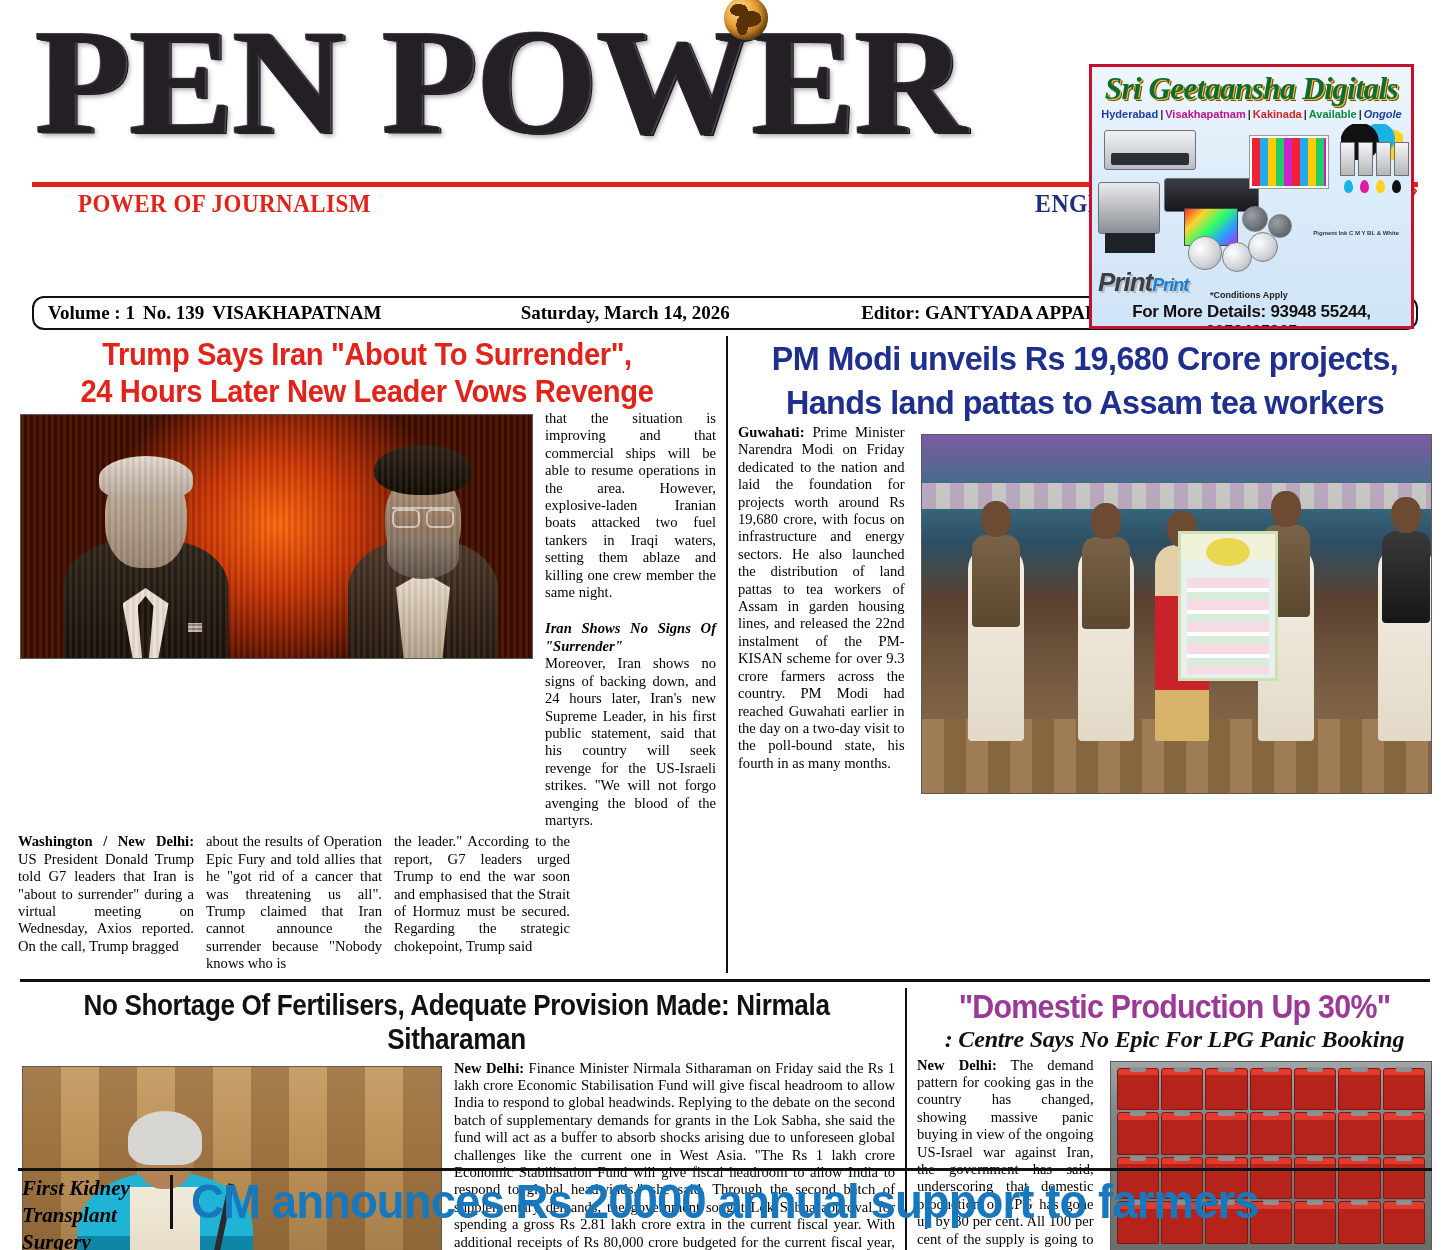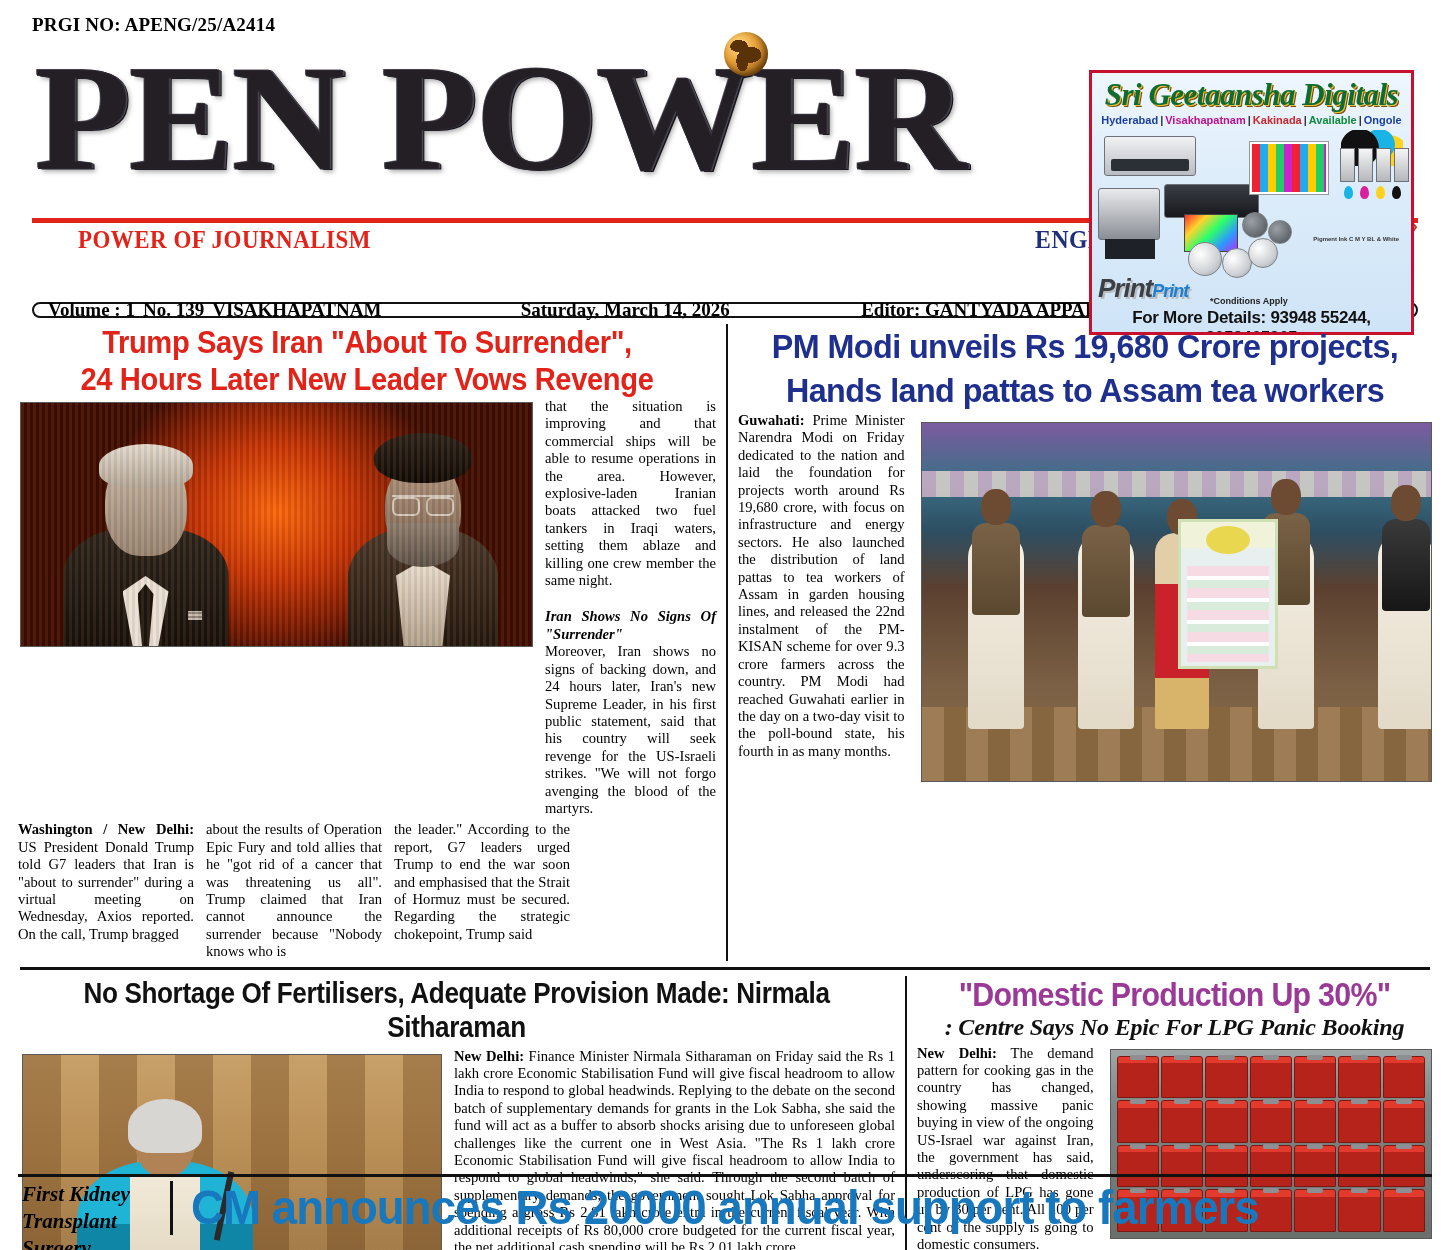--- a/index.html
+++ b/index.html
@@ -109,21 +109,21 @@
     font-style: italic;
     letter-spacing: -.5px;
   }
   .ad-cities {
     text-align: center; font-size: 11px; font-weight: bold;
     font-family: "Liberation Sans", sans-serif;
     margin-top: 1px;
   }
   .ad-cities span { padding: 0 1px; }
   .c1 { color: #1a3fa0; } .c2 { color: #c0108a; } .c3 { color: #d2232a; }
-  .c4 { color: #0e8a3c; } .c5 { color: #1a3fa0; }
+  .c4 { color: #0e8a3c; } .c5 { color: #1a3fa0; font-style: italic; }
   .sep { color: #333; }
   .ad-art { position: relative; height: 155px; }
   .printer {
     position: absolute; background: linear-gradient(180deg,#f2f2f4,#b9bcc2);
     border: 1px solid #6d7179; border-radius: 3px;
   }
   .p1 { left: 12px; top: 10px; width: 92px; height: 40px; }
   .p1::after { content:""; position:absolute; left:6px; top:22px; width:78px; height:12px; background:#2b2f36; border-radius:2px;}
   .p2 { left: 6px; top: 62px; width: 62px; height: 52px; background: linear-gradient(180deg,#e9eaec,#8a8e95); }
   .p2::after{content:"";position:absolute;left:6px;bottom:-20px;width:50px;height:20px;background:#1e2127;}
@@ -184,21 +184,21 @@
     text-align: center; font-family: "Liberation Sans", sans-serif;
     font-size: 17px; font-weight: bold; color: #111; letter-spacing: -.3px;
     padding-top: 2px;
   }
   .ad-contact b { color: #111; }
 
   
   .infobar {
     margin: 2px 14px 0 14px;
     border: 2px solid #111; border-radius: 12px;
-    height: 16px; display: flex; align-items: center;
+    height: 34px; display: flex; align-items: center;
     font-family: "Liberation Serif", serif;
     font-weight: bold; font-size: 19px;
     padding: 0 14px;
     justify-content: space-between;
   }
   .infobar .seg { white-space: nowrap; }
   .infobar .seg span { margin-right: 8px; }
 
   
   .content { display: flex; margin-top: 6px; }
@@ -390,21 +390,20 @@
     padding-left: 4px;
   }
   .cm-col { flex: 1; border-left: 3px solid #111; padding-left: 18px; overflow: hidden; }
 </style>
 </head>
 <body>
 
 <div class="page">
 
   <div class="masthead">
-    <div class="prgi">PRGI NO: APENG/25/A2414</div>
 
     <div class="logo-wrap">
       <div class="logo-text">PEN POWER</div>
       <div class="globe-icon"></div>
     </div>
 
     <div class="red-rule"></div>
 
     <div class="tagline-row">
       <div class="tag-left">POWER OF JOURNALISM</div>

